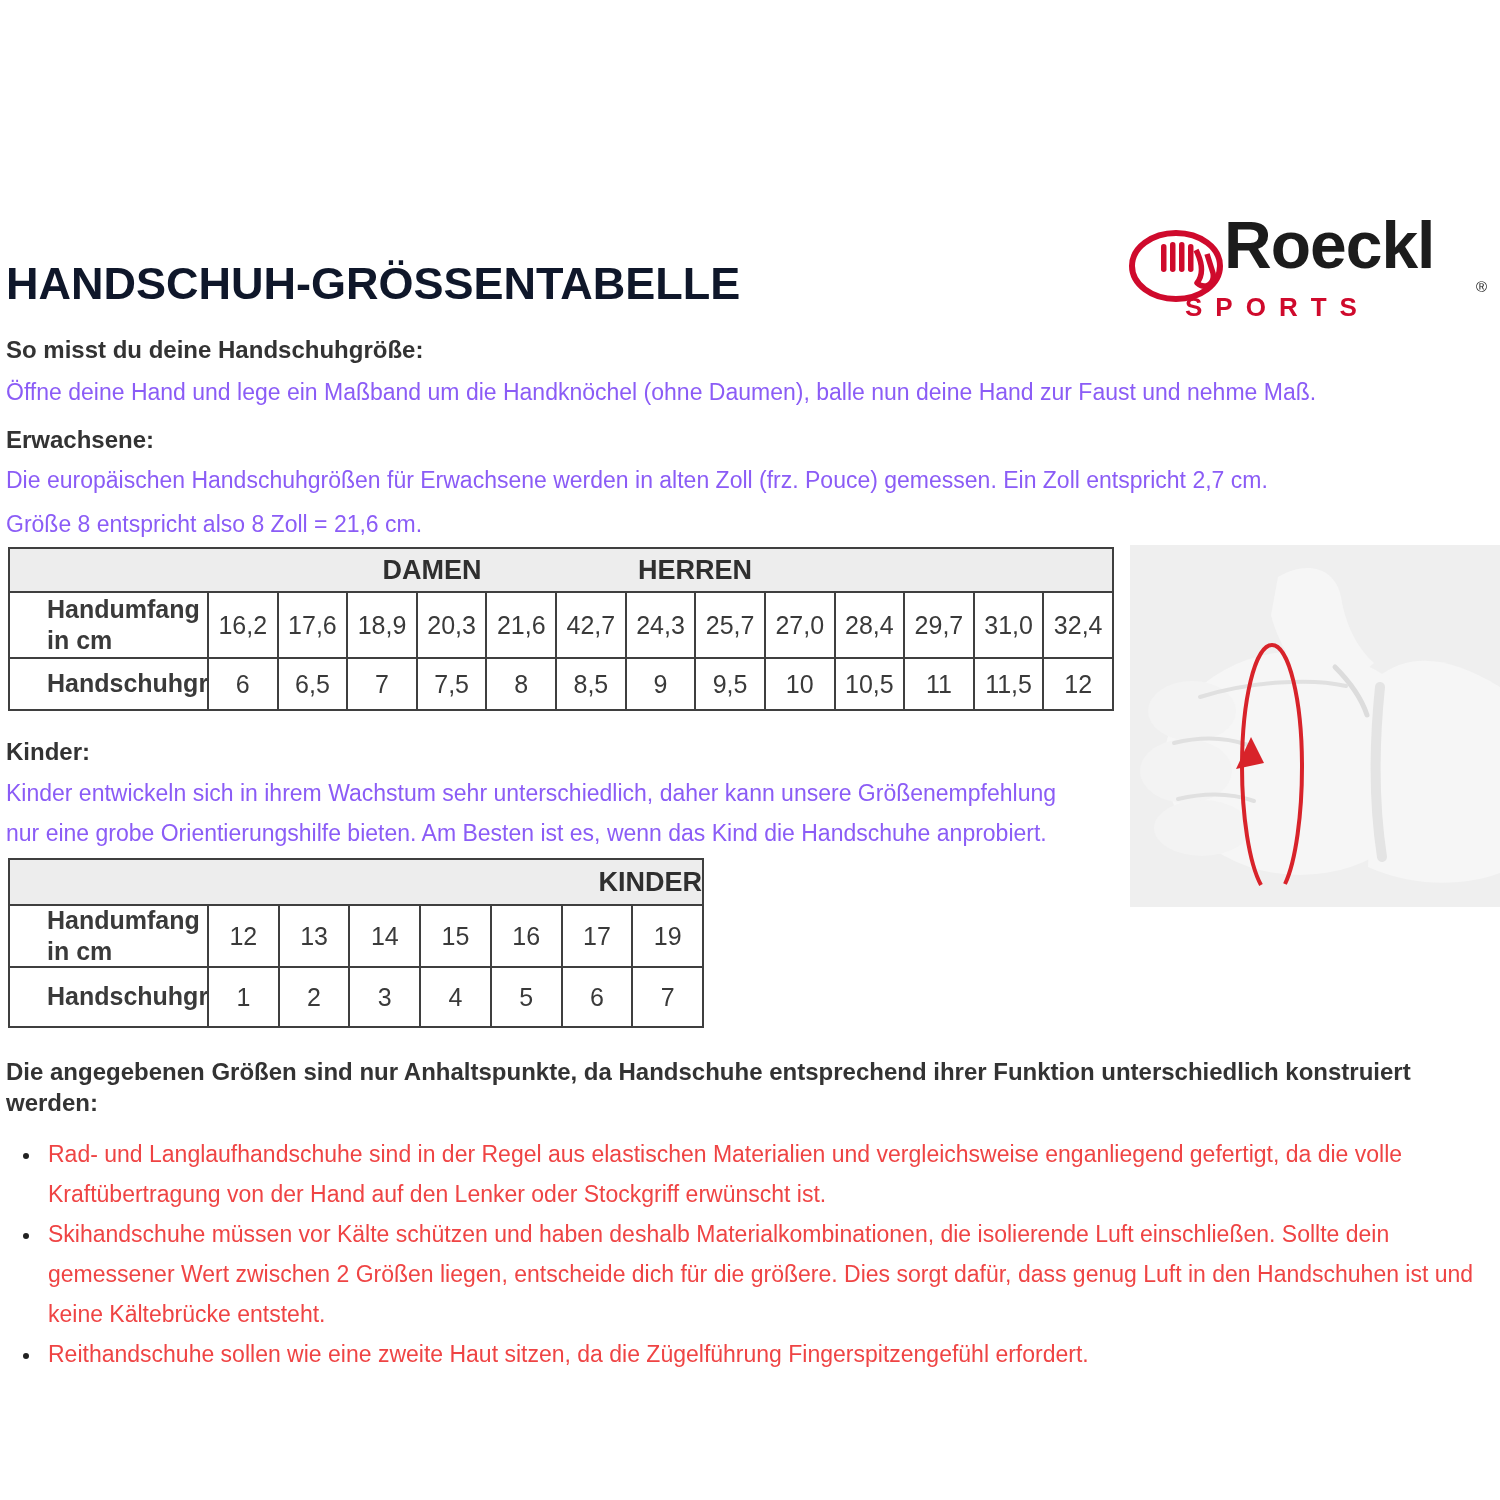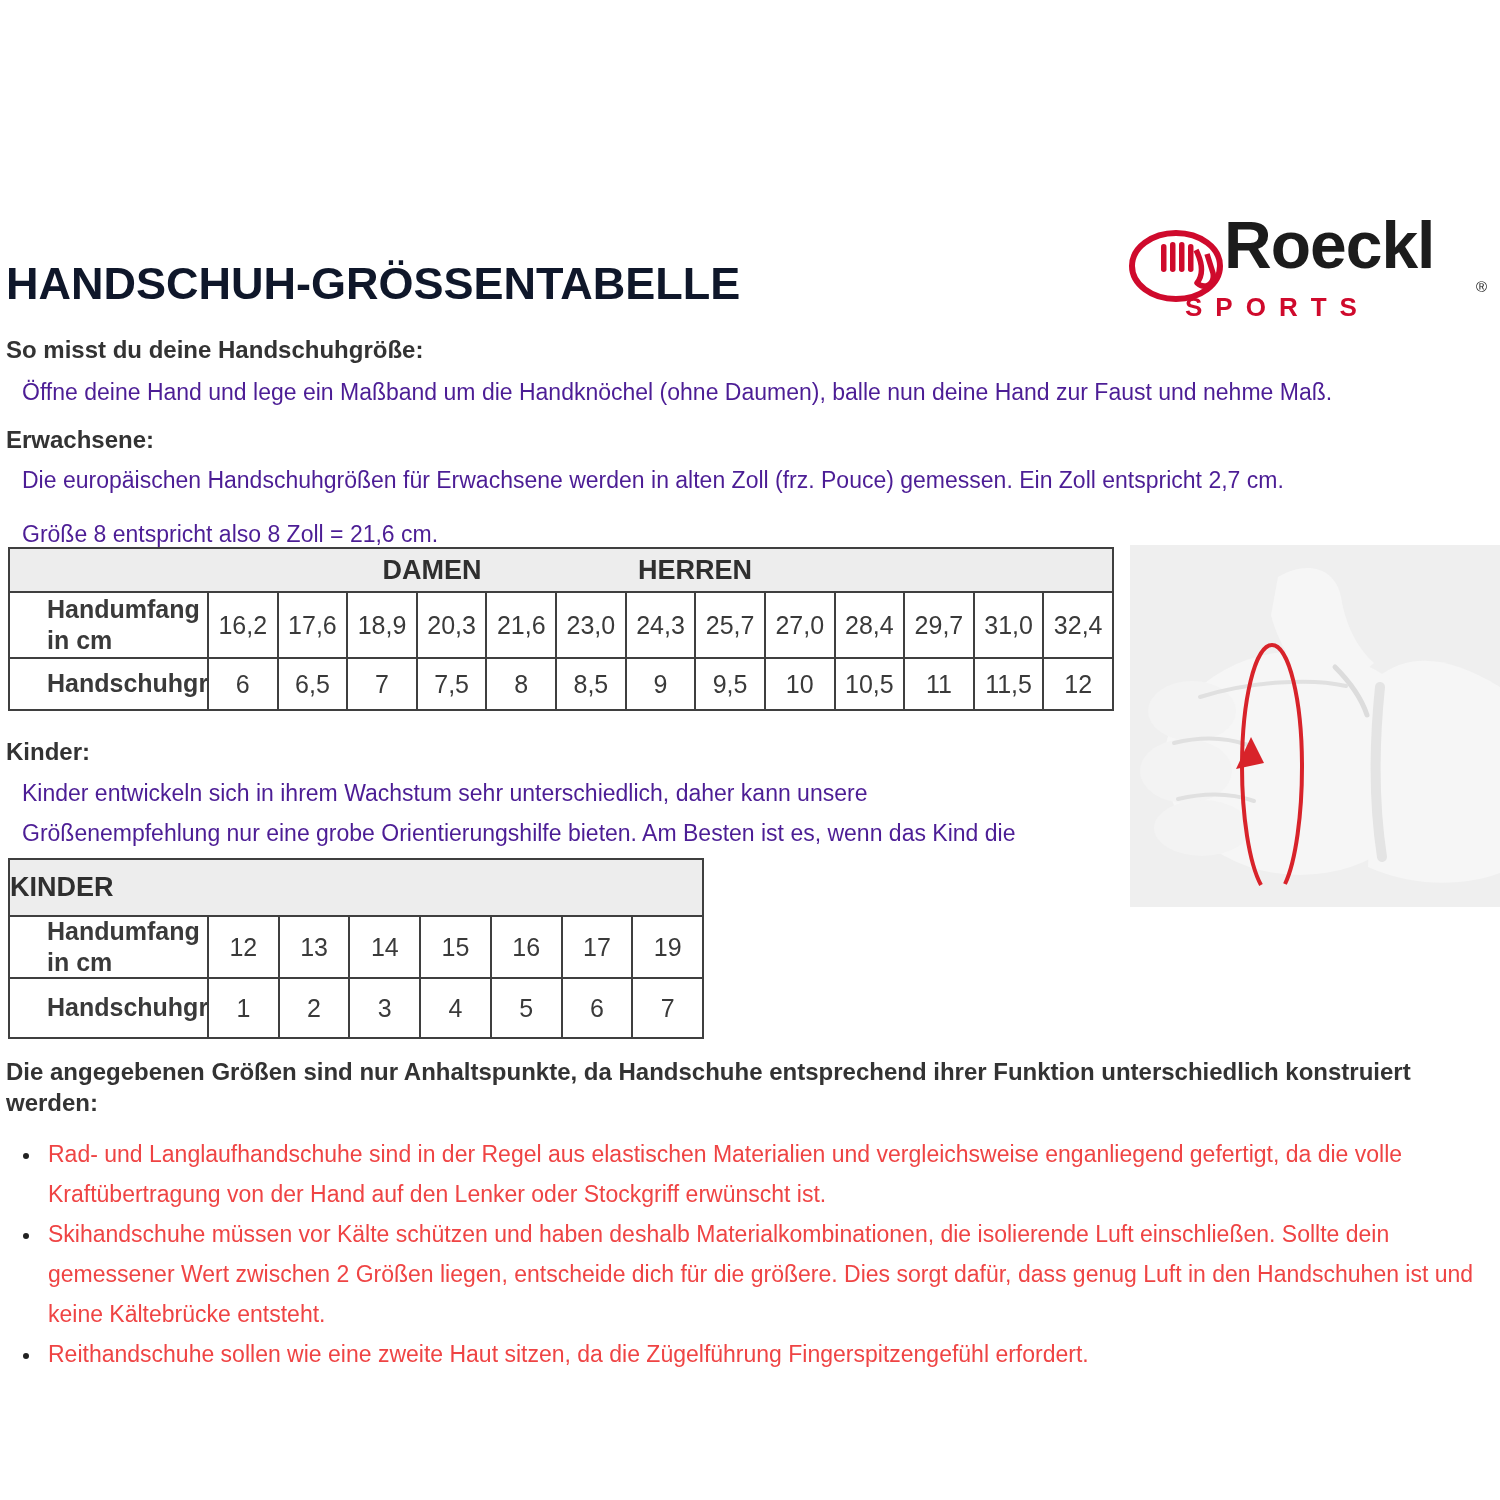--- a/index.html
+++ b/index.html
@@ -15,37 +15,37 @@
   .logo-word{position:absolute;left:96px;top:-8px;font-size:66px;font-weight:700;
     letter-spacing:-1px;color:#1c1c1c;line-height:1;}
   .logo-reg{position:absolute;left:348px;top:58px;font-size:15px;color:#1c1c1c;}
   .logo-sports{position:absolute;left:57px;top:74px;font-size:26px;font-weight:700;
     letter-spacing:13px;color:var(--red);line-height:1;}
 
   
   h1{margin:0;font-size:45px;font-weight:700;color:#0f172a;letter-spacing:0;}
   .h1-pos{left:6px;top:258px;}
   .subhead{font-size:24px;font-weight:700;color:#333;line-height:1.3;margin:0;}
-  .para{font-size:23px;line-height:38px;margin:16px;color:#4c1d95;}
+  .para{font-size:23px;line-height:38px;margin:0;color:#8b5cf6;}
 
   .sec-measure{left:6px;top:334px;width:1480px;}
   .sec-measure .para{margin-top:8px;}
   .sec-adults{left:6px;top:424px;width:1480px;}
   .sec-adults .para{margin-top:6px;}
   .sec-kids{left:6px;top:736px;width:1060px;}
   .sec-kids .para{margin-top:6px;line-height:40px;}
 
   
   .size-table{border:2px solid var(--border);background:#fff;display:grid;}
   .adult-table{left:8px;top:547px;width:1102px;grid-template-columns:197px repeat(13,1fr);}
   .kids-table{left:8px;top:858px;width:692px;grid-template-columns:197px repeat(7,1fr);}
   .tbl-header{grid-column:1 / -1;background:var(--hdrbg);border-bottom:2px solid var(--border);
     position:relative;box-sizing:border-box;}
   .adult-table .tbl-header{height:44px;}
-  .kids-table .tbl-header{height:57px;display:flex;align-items:center;justify-content:flex-start;}
+  .kids-table .tbl-header{height:46px;display:flex;align-items:center;justify-content:flex-end;}
   .group-label{font-size:27px;font-weight:700;color:#2f2f2f;}
   .adult-table .group-label{position:absolute;top:50%;transform:translate(-50%,-50%);}
   .adult-table .group-label.damen{left:422px;}
   .adult-table .group-label.herren{left:685px;}
   .cell{box-sizing:border-box;display:flex;align-items:center;justify-content:center;
     font-size:25px;border-left:2px solid var(--border);background:#fff;}
   .cell.label-cell{border-left:none;justify-content:flex-start;padding-left:37px;
     font-weight:700;white-space:pre-line;line-height:1.25;}
   .cell.r1{border-top:2px solid var(--border);}
   .adult-table .cell.r0{height:64px;}
@@ -100,21 +100,21 @@
     <span class="group-label damen">DAMEN</span>
     <span class="group-label herren">HERREN</span>
   </div>
 <div class="cell label-cell r0">Handumfang
 in cm</div>
     <div class="cell value-cell r0">16,2</div>
     <div class="cell value-cell r0">17,6</div>
     <div class="cell value-cell r0">18,9</div>
     <div class="cell value-cell r0">20,3</div>
     <div class="cell value-cell r0">21,6</div>
-    <div class="cell value-cell r0">23,0</div>
+    <div class="cell value-cell r0">42,7</div>
     <div class="cell value-cell r0">24,3</div>
     <div class="cell value-cell r0">25,7</div>
     <div class="cell value-cell r0">27,0</div>
     <div class="cell value-cell r0">28,4</div>
     <div class="cell value-cell r0">29,7</div>
     <div class="cell value-cell r0">31,0</div>
     <div class="cell value-cell r0">32,4</div>
     <div class="cell label-cell r1">Handschuhgröße</div>
     <div class="cell value-cell r1">6</div>
     <div class="cell value-cell r1">6,5</div>

